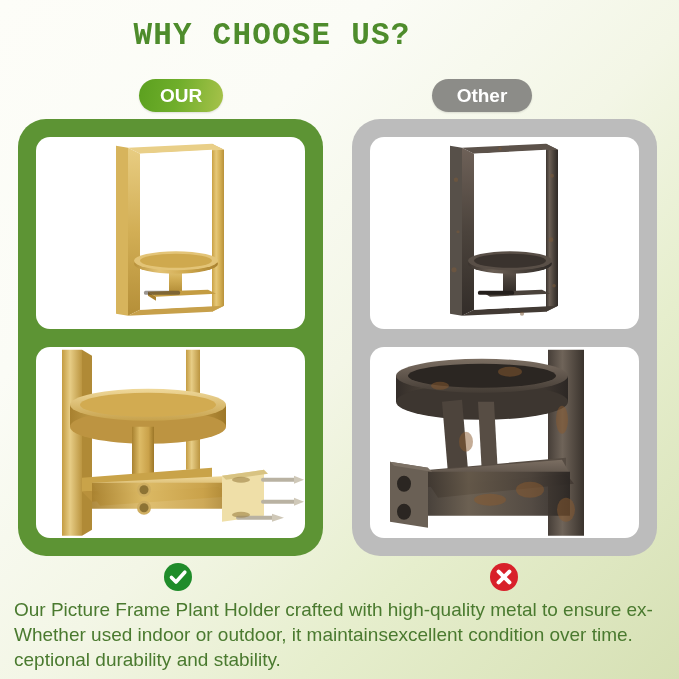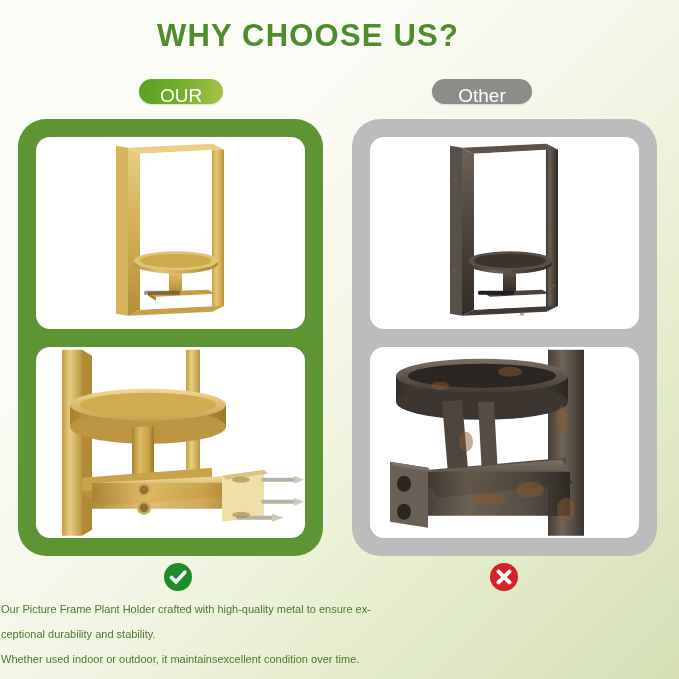--- a/index.html
+++ b/index.html
@@ -14,30 +14,29 @@
       linear-gradient(135deg,#fdfdf8 0%,#fbfcf6 28%,#f3f6e6 52%,#e6eecd 72%,#d6e0b4 100%);
     overflow:hidden;
   }
 
   
   .title{
     position:absolute;top:18px;left:0;width:544px;
     text-align:center;
     font-size:31px;font-weight:bold;letter-spacing:1.2px;
     color:#4e8c2c;
-    font-family:Liberation Sans, sans-serif;
-    padding-left:36px;
+    font-family:Liberation Mono, monospace;
   }
 
   
   .badge{
     position:absolute;
-    height:25px;line-height:33px;
+    height:33px;line-height:33px;
     border-radius:17px;
-    color:#ffffff;font-size:19px;font-weight:normal;
+    color:#ffffff;font-size:19px;font-weight:bold;
     text-align:center;
     box-shadow:0 1px 2px rgba(0,0,0,.12);
   }
   .badge-our{
     left:139px;top:79px;width:84px;
     background:linear-gradient(100deg,#5ba01f 0%,#6fae2b 45%,#a7c24a 100%);
   }
   .badge-other{
     left:432px;top:79px;width:100px;
     background:#8c8c88;
@@ -72,23 +71,23 @@
   .verdict{
     position:absolute;top:562px;
     width:30px;height:30px;border-radius:50%;
   }
   .verdict svg{display:block;width:30px;height:30px;}
   .verdict-ok{left:163px;}
   .verdict-no{left:489px;}
 
   
   .copy{
-    position:absolute;left:1px;top:597px;width:655px;
+    position:absolute;left:14px;top:597px;width:655px;
     color:#4a7a2f;
-    font-size:11px;
+    font-size:19px;
     line-height:25px;
     font-family:"Liberation Sans", sans-serif;
   }
   .copy p{margin:0;}
 
   
   .art{position:absolute;inset:0;width:100%;height:100%;}
 </style>
 </head>
 <body>
@@ -332,17 +331,17 @@
 
   <div class="verdict verdict-no">
     <svg viewBox="0 0 30 30">
       <circle cx="15" cy="15" r="14" fill="#d8202a"></circle>
       <path d="M9.6 9.6 L20.4 20.4 M20.4 9.6 L9.6 20.4" fill="none" stroke="#ffffff" stroke-width="4" stroke-linecap="round"></path>
     </svg>
   </div>
 
   <div class="copy">
     <p>Our Picture Frame Plant Holder crafted with high-quality metal to ensure ex-</p>
+    <p>Whether used indoor or outdoor, it maintainsexcellent condition over time.</p>
     <p>ceptional durability and stability.</p>
-    <p>Whether used indoor or outdoor, it maintainsexcellent condition over time.</p>
   </div>
 
 </div>
 
 </body></html>

